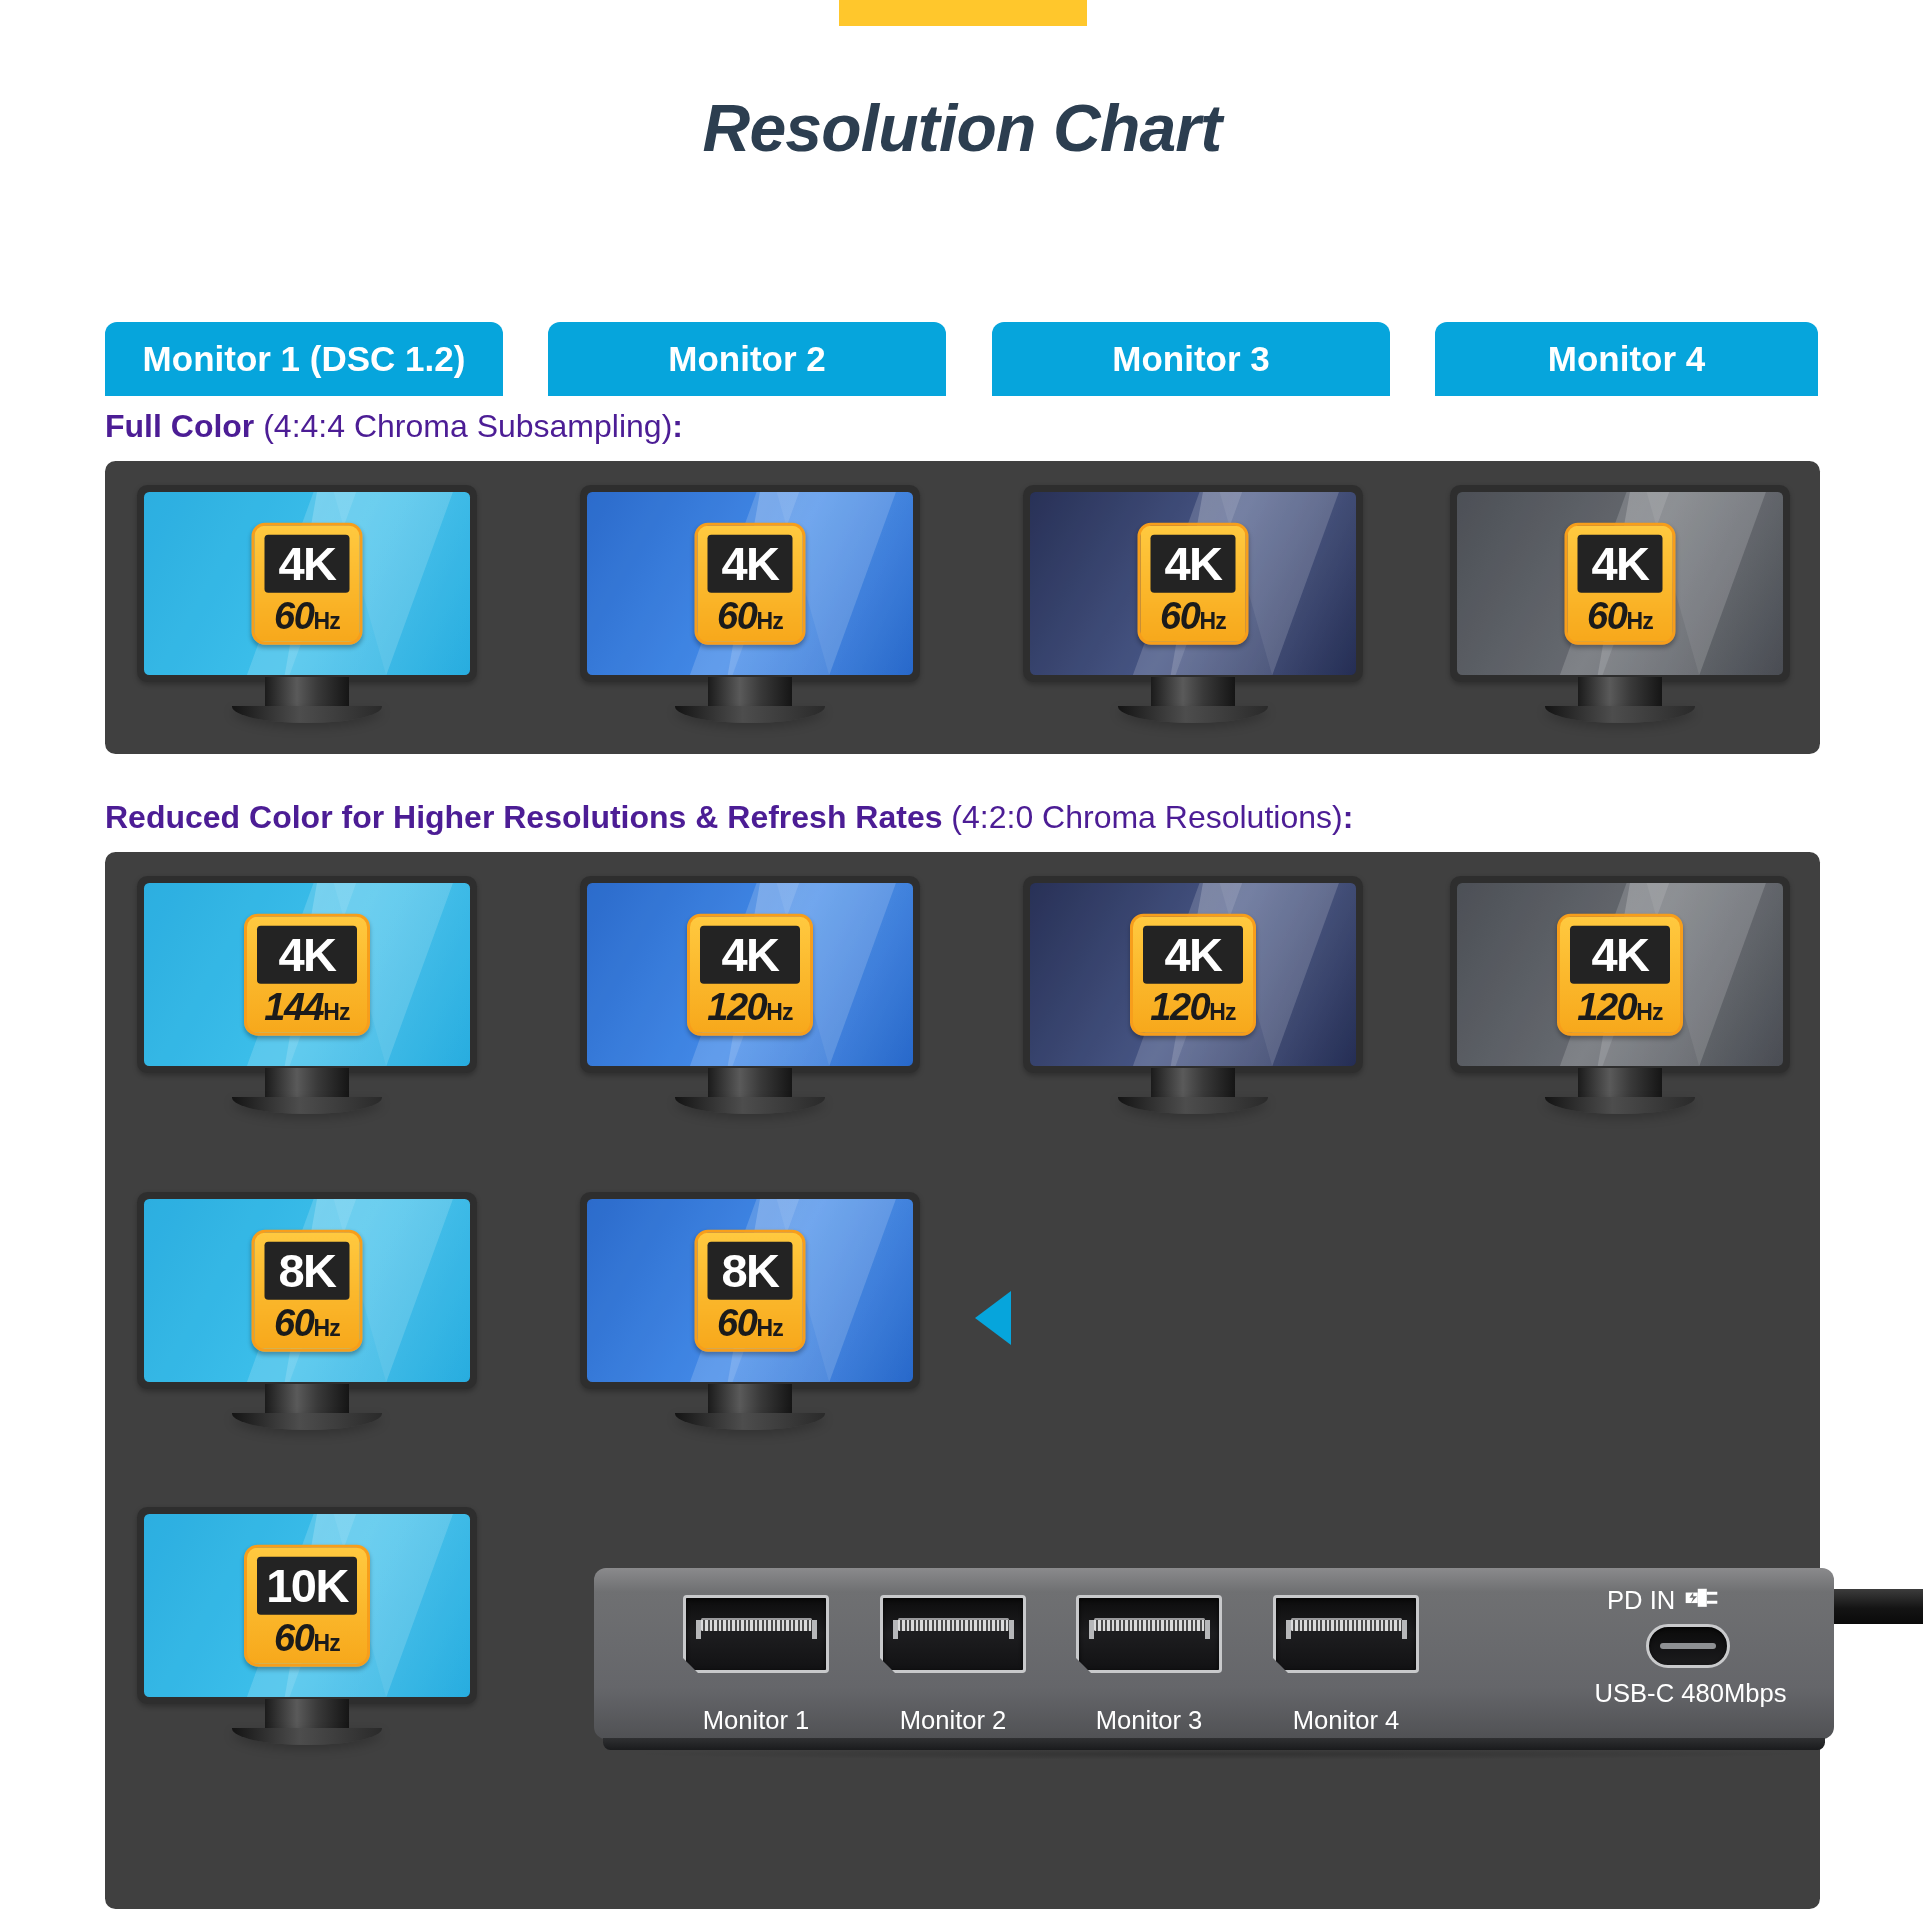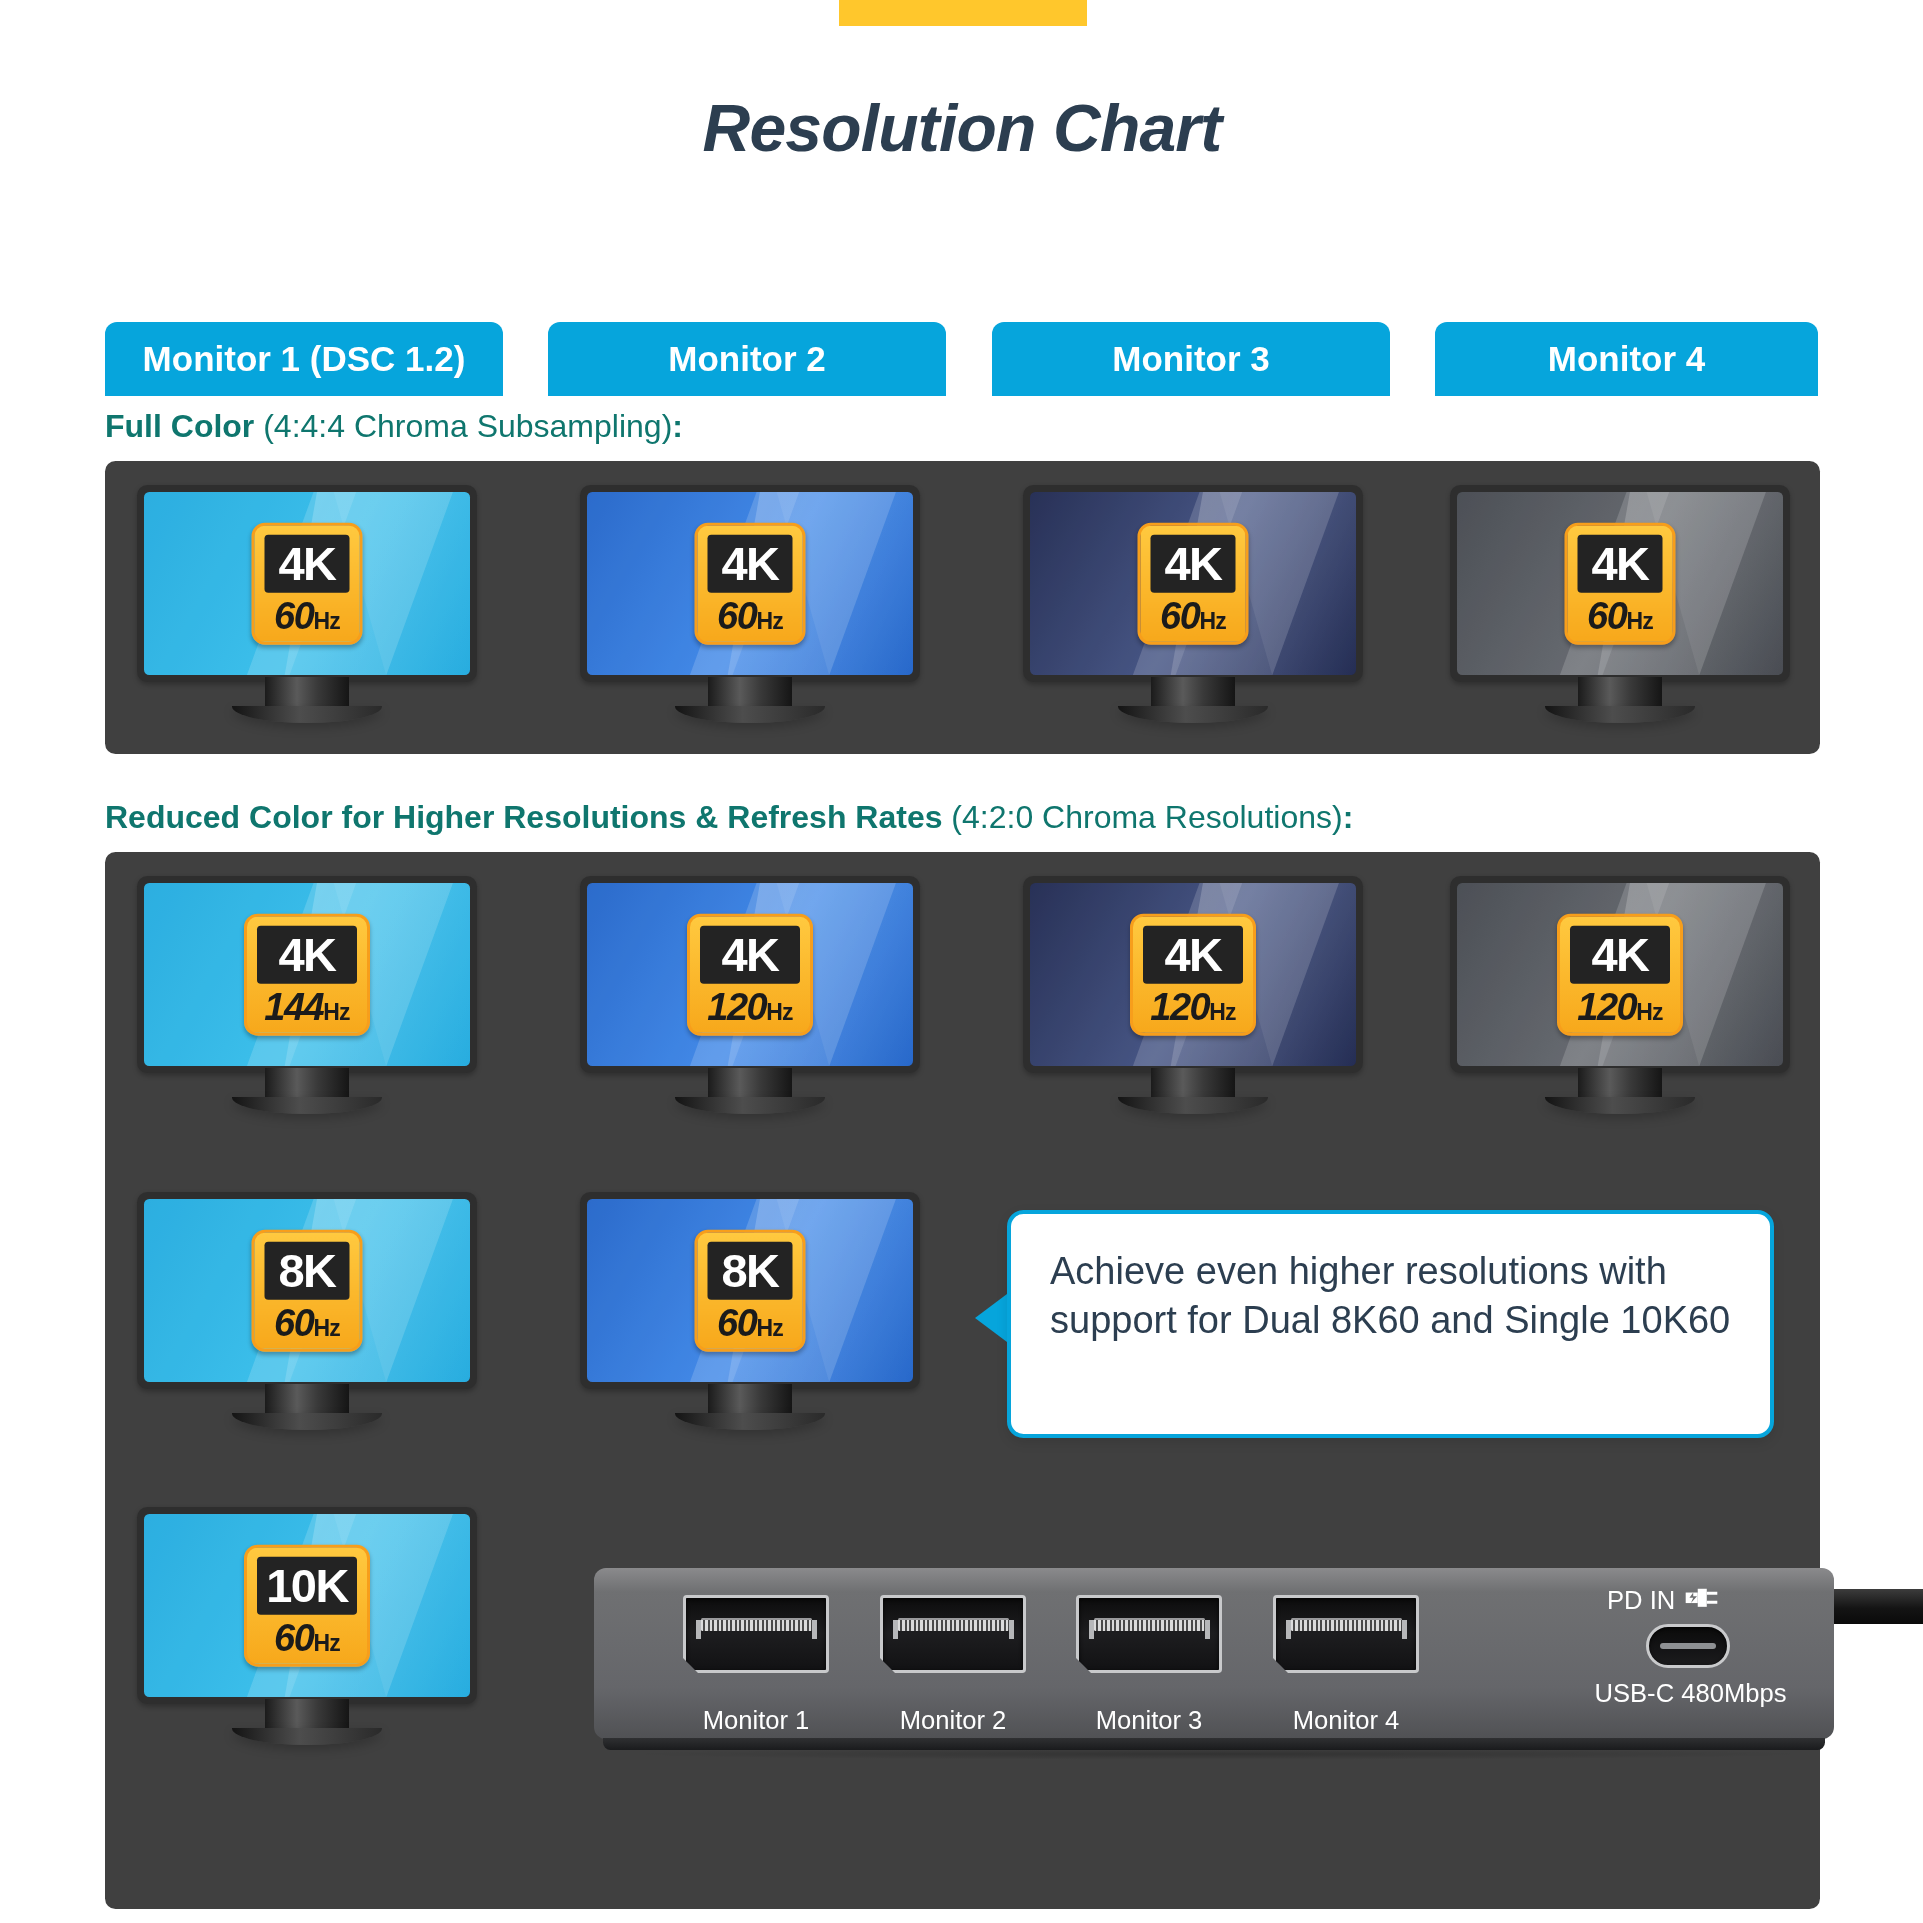--- a/index.html
+++ b/index.html
@@ -38,21 +38,21 @@
     white-space: nowrap;
   }
   .tab.t1 { left: 0px;    width: 398px; }
   .tab.t2 { left = 0; left: 443px;  width: 398px; }
   .tab.t3 { left: 887px; width: 398px; }
   .tab.t4 { left: 1330px; width: 383px; }
 
   
   .section-label {
     position: absolute;
-    font-size: 32px; color: #0f766e;
+    font-size: 32px; color: #4c1d95;
     white-space: nowrap;
   }
   .section-label .b { font-weight: bold; }
   .section-label .n { font-weight: normal; }
   #label-full  { left: 105px; top: 408px; }
   #label-reduc { left: 105px; top: 799px; }
 
   
   .panel {
     position: absolute;
@@ -459,23 +459,20 @@
             <div class="rate"><span>60</span><span class="hz">Hz</span></div>
           </div>
         </div>
       </div>
       <div class="mon-neck"></div>
       <div class="mon-base"></div>
     </div>
   </div>
 
   <div class="callout-tail"></div>
-  <div class="callout">
-    <div class="callout-text">Achieve even higher resolutions with support for Dual 8K60 and Single 10K60</div>
-  </div>
 
   <div class="dock-wrap">
     <div class="dock-cable"></div>
     <div class="dock-body">
 
       <div class="port-group" style="left:89px;">
         <div class="dp-port">
             <div class="dp-pins"></div>
           </div>
         <div class="port-label">Monitor 1</div>

